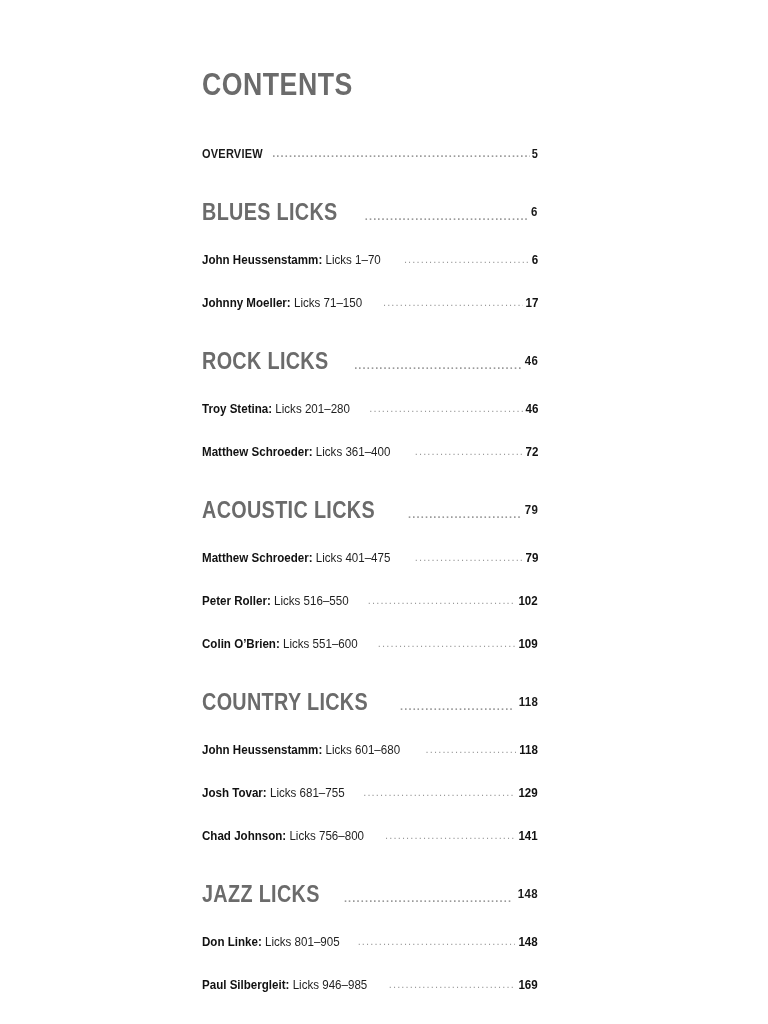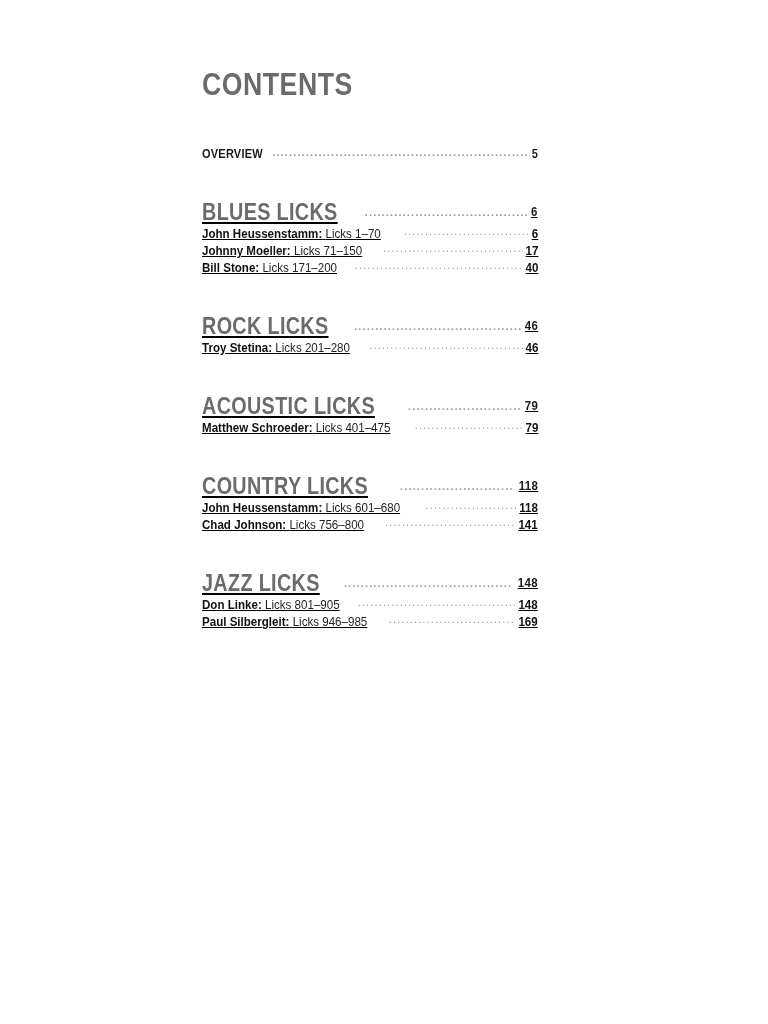--- a/index.html
+++ b/index.html
@@ -40,21 +40,21 @@
     transform: scaleX(0.86);
     transform-origin: left center;
     white-space: nowrap;
     margin: 0 0 0 0;
     padding: 0;
   }
 
   
   .row {
     display: flex;
-    align-items: flex-start;
+    align-items: center;
     width: 100%;
     white-space: nowrap;
   }
   .row .rlabel {
     flex: 0 0 auto;
     white-space: nowrap;
   }
   .row .leader {
     flex: 1 1 auto;
     min-width: 6px;
@@ -101,21 +101,20 @@
     transform: scaleX(0.88);
     transform-origin: right center;
   }
   .overview-row .leader::after {
     bottom: 1px;
   }
 
   
   .section {
     margin-top: 37px;
-    text-decoration: underline;
   }
   .section-head {
     font-size: 23px;
     line-height: 26px;
     font-weight: 700;
     color: #6b6b6b;
     letter-spacing: 0.4px;
   }
   .section-head .rlabel {
     transform: scaleX(0.86);
@@ -132,21 +131,21 @@
   }
   .section-head .leader {
     height: 0.8em;
   }
   .section-head .leader::after {
     bottom: -1px;
   }
 
   
   .entry {
-    margin-top: 0;
+    margin-top: 26px;
     font-size: 13px;
     line-height: 17px;
     color: #1a1a1a;
   }
   .entry .rlabel {
     transform: scaleX(0.89);
     transform-origin: left center;
   }
   .entry .author {
     font-weight: 700;
@@ -191,60 +190,75 @@
           <div class="row entry">
             <span class="rlabel"><span class="author">John Heussenstamm:</span> <span class="licks">Licks 1–70</span></span>
             <span class="leader"></span>
             <span class="pnum">6</span>
           </div>
           <div class="row entry">
             <span class="rlabel"><span class="author">Johnny Moeller:</span> <span class="licks">Licks 71–150</span></span>
             <span class="leader"></span>
             <span class="pnum">17</span>
           </div>
-          <div class="row entry">
-            <span class="rlabel"><span class="author">Bill Stone:</span> <span class="licks">Licks 171–200</span></span>
-            <span class="leader"></span>
-            <span class="pnum">40</span>
-          </div>
         </div>
         <div class="section">
           <div class="row section-head">
             <span class="rlabel">ROCK LICKS</span>
             <span class="leader"></span>
             <span class="pnum">46</span>
           </div>
           <div class="row entry">
             <span class="rlabel"><span class="author">Troy Stetina:</span> <span class="licks">Licks 201–280</span></span>
             <span class="leader"></span>
             <span class="pnum">46</span>
           </div>
+          <div class="row entry">
+            <span class="rlabel"><span class="author">Matthew Schroeder:</span> <span class="licks">Licks 361–400</span></span>
+            <span class="leader"></span>
+            <span class="pnum">72</span>
+          </div>
         </div>
         <div class="section">
           <div class="row section-head">
             <span class="rlabel">ACOUSTIC LICKS</span>
             <span class="leader"></span>
             <span class="pnum">79</span>
           </div>
           <div class="row entry">
             <span class="rlabel"><span class="author">Matthew Schroeder:</span> <span class="licks">Licks 401–475</span></span>
             <span class="leader"></span>
             <span class="pnum">79</span>
           </div>
+          <div class="row entry">
+            <span class="rlabel"><span class="author">Peter Roller:</span> <span class="licks">Licks 516–550</span></span>
+            <span class="leader"></span>
+            <span class="pnum">102</span>
+          </div>
+          <div class="row entry">
+            <span class="rlabel"><span class="author">Colin O’Brien:</span> <span class="licks">Licks 551–600</span></span>
+            <span class="leader"></span>
+            <span class="pnum">109</span>
+          </div>
         </div>
         <div class="section">
           <div class="row section-head">
             <span class="rlabel">COUNTRY LICKS</span>
             <span class="leader"></span>
             <span class="pnum">118</span>
           </div>
           <div class="row entry">
             <span class="rlabel"><span class="author">John Heussenstamm:</span> <span class="licks">Licks 601–680</span></span>
             <span class="leader"></span>
             <span class="pnum">118</span>
+          </div>
+          <div class="row entry">
+            <span class="rlabel"><span class="author">Josh Tovar:</span> <span class="licks">Licks 681–755</span></span>
+            <span class="leader"></span>
+            <span class="pnum">129</span>
           </div>
           <div class="row entry">
             <span class="rlabel"><span class="author">Chad Johnson:</span> <span class="licks">Licks 756–800</span></span>
             <span class="leader"></span>
             <span class="pnum">141</span>
           </div>
         </div>
         <div class="section">
           <div class="row section-head">
             <span class="rlabel">JAZZ LICKS</span>

